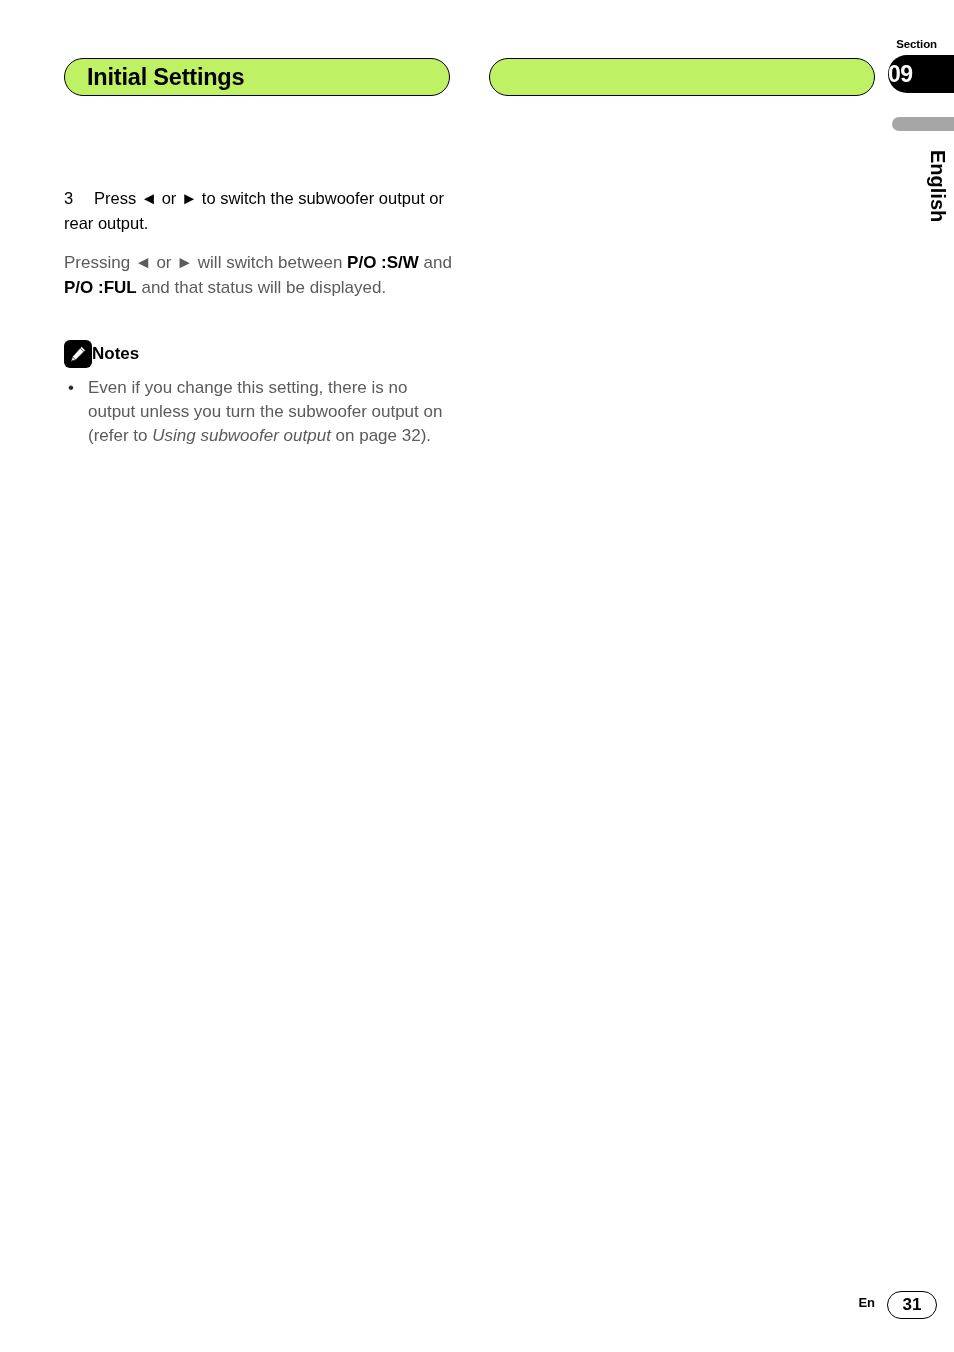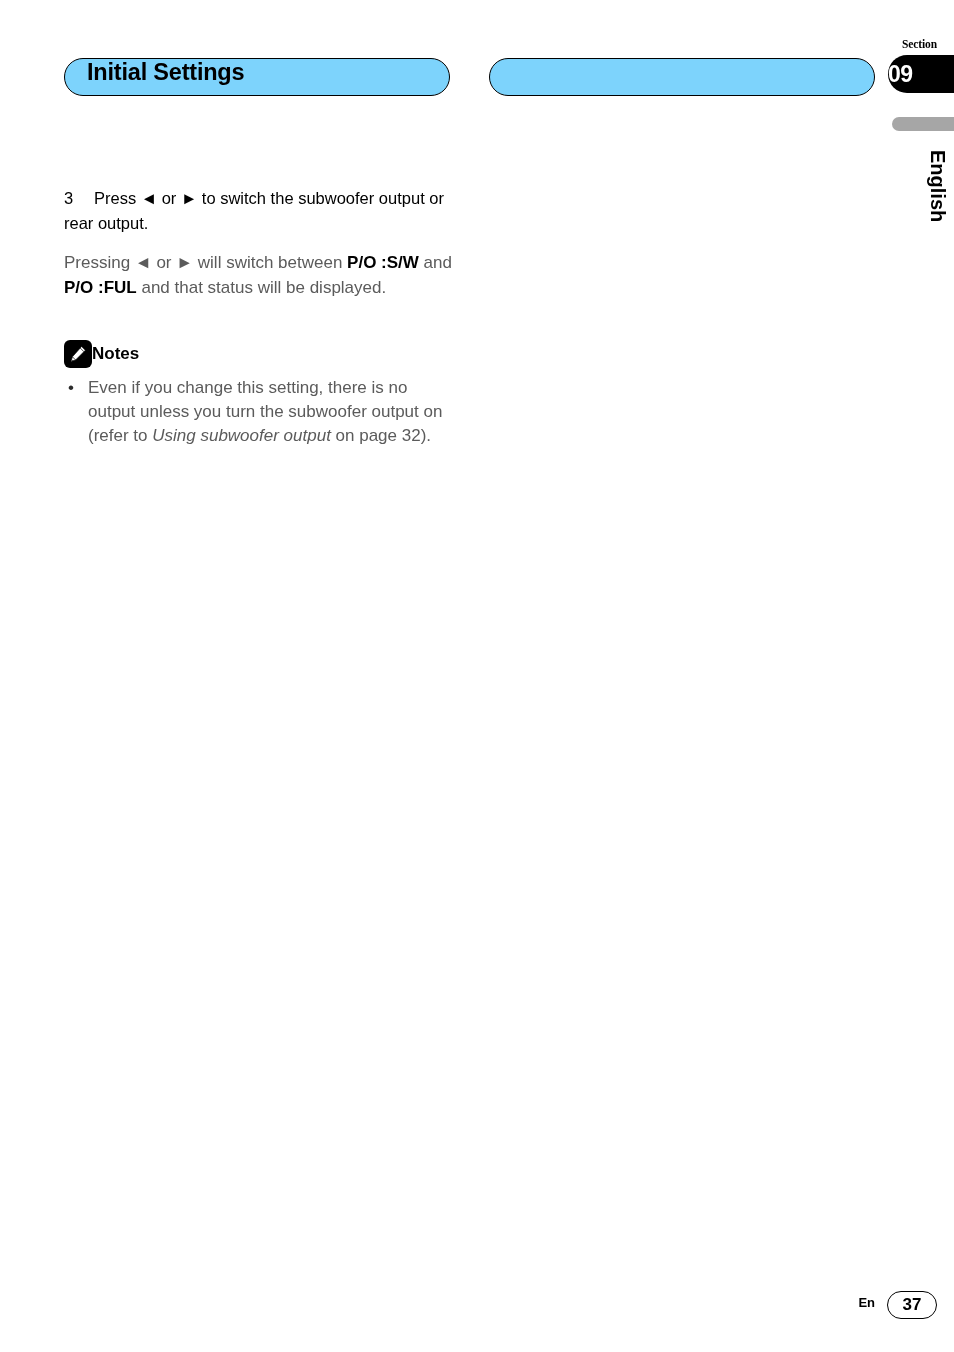--- a/index.html
+++ b/index.html
@@ -19,23 +19,23 @@
     position: absolute;
     inset: 0;
   }
 
   
   .header-pill {
     position: absolute;
     box-sizing: border-box;
     border: 1.6px solid #000;
     border-radius: 999px;
-    background: #7dd3fc;
-    display: flex;
-    align-items: flex-start;
+    background: #bef264;
+    display: flex;
+    align-items: center;
   }
   #pill-left {
     left: 64px;
     top: 58px;
     width: 386px;
     height: 38px;
     padding-left: 22px;
   }
   #pill-right {
     left: 489px;
@@ -53,21 +53,20 @@
   }
 
   .section-label {
     position: absolute;
     right: 17px;
     top: 38px;
     font-size: 11.5px;
     font-weight: bold;
     color: #000;
     letter-spacing: -0.1px;
-    font-family: Liberation Serif, serif;
   }
   .section-tab {
     position: absolute;
     right: 0;
     top: 55px;
     width: 66px;
     height: 38px;
     background: #000;
     border-top-left-radius: 19px;
     border-bottom-left-radius: 19px;
@@ -280,16 +279,16 @@
     </div>
 
     <ul class="notes-list">
       <li><span>Even if you change this setting, there is no output unless you turn the subwoofer output on (refer to </span><i>Using subwoofer output</i><span> on page 32).</span></li>
     </ul>
 
   </div>
 
   <div class="footer-lang">En</div>
   <div class="footer-page">
-    <span>37</span>
+    <span>31</span>
   </div>
 
 </div>
 
 </body></html>

